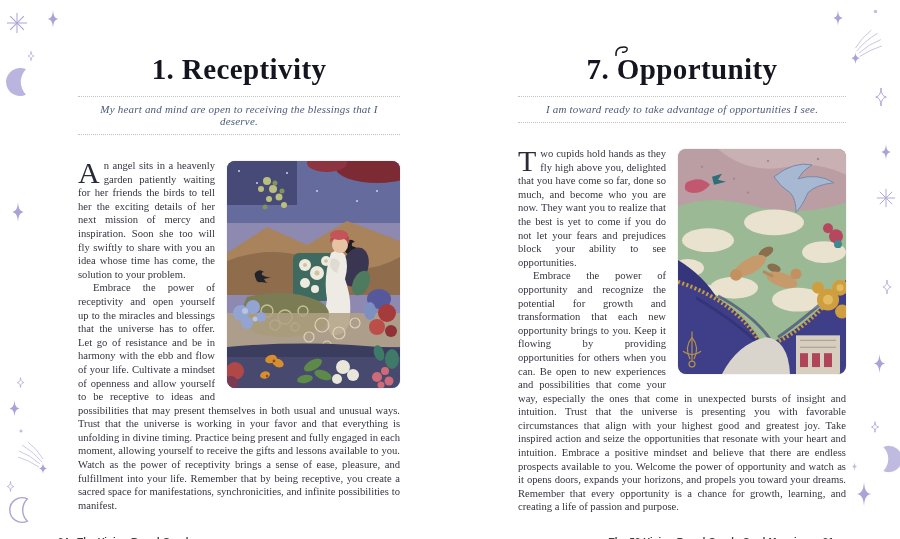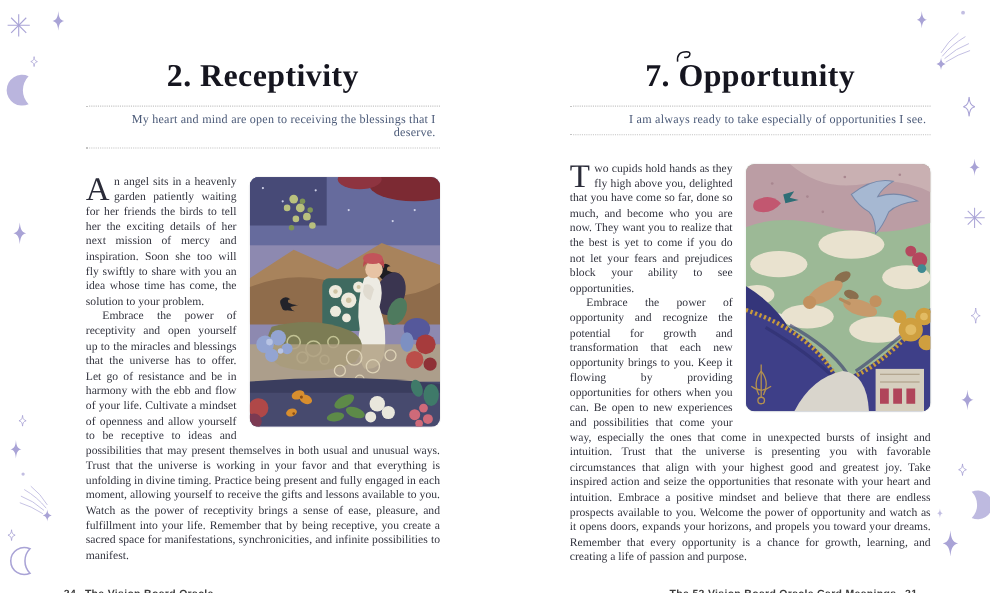--- a/index.html
+++ b/index.html
@@ -16,21 +16,21 @@
     position:relative; text-align:center; font-size:29px; font-weight:700;
     letter-spacing:.4px; color:#15151f; height:36px; line-height:34px;
     font-family:"Liberation Serif", serif;
   }
   .flourish { position:absolute; top:-7px; left:96px; color:#15151f; }
 
   .affirmation-box {
     margin-top:8px; border-top:1px dotted #c3c3c3; border-bottom:1px dotted #c3c3c3;
     padding:6px 4px 7px 4px; text-align:center;
   }
-  .affirmation { font-size:11px; color:#4b5a78; letter-spacing:.2px;text-align:right; }
+  .affirmation { font-style:italic; font-size:11px; color:#4b5a78; letter-spacing:.2px; }
 
   .body-block { margin-top:24px; font-size:10.6px; line-height:13.6px; text-align:justify; color:#33343f; }
   .body-block:after { content:""; display:block; clear:both; }
 
   figure.card-art {
     float:right; border-radius:8px; overflow:hidden; margin:2px 0 10px 12px;
     box-shadow:0 0 0 1px rgba(0,0,0,.04);
   }
   .art-left  { width:173px; height:227px; }
   .art-right { width:168px; height:225px; }
@@ -192,21 +192,21 @@
       <use href="#sym-sparkle"></use>
     </svg>
   </span>
 <span class="deco" style="left:852px;top:482px;width:24px;height:24px">
     <svg viewBox="0 0 24 24" fill="currentColor">
       <use href="#sym-sparkle"></use>
     </svg>
   </span>
 
 <section class="page page-left">
-  <h1 class="card-title">2. Receptivity</h1>
+  <h1 class="card-title">1. Receptivity</h1>
   <div class="affirmation-box">
     <p class="affirmation">My heart and mind are open to receiving the blessings that I deserve.</p>
   </div>
   <div class="body-block">
     <figure class="card-art art-left">
       <svg viewBox="0 0 173 227" preserveAspectRatio="none">
         <rect width="173" height="227" fill="#8d89b0"></rect>
         <rect width="173" height="62" fill="#666b9d"></rect>
         <rect width="70" height="44" fill="#474a77"></rect>
         <ellipse cx="150" cy="6" rx="42" ry="16" fill="#7c2a33"></ellipse>
@@ -328,21 +328,21 @@
 </section>
 
 <section class="page page-right">
   <h1 class="card-title">
     <span>7. Opportunity</span>
     <svg class="flourish" width="16" height="12" viewBox="0 0 16 12">
         <path d="M2 11 Q1 2 10 2 Q14 2 13 5 Q12 8 8 7" fill="none" stroke="currentColor" stroke-width="1.4"></path>
       </svg>
   </h1>
   <div class="affirmation-box">
-    <p class="affirmation">I am always ready to take especially of opportunities I see.</p>
+    <p class="affirmation">I am toward ready to take advantage of opportunities I see.</p>
   </div>
   <div class="body-block">
     <figure class="card-art art-right">
       <svg viewBox="0 0 168 227" preserveAspectRatio="none">
         <rect width="168" height="227" fill="#9cb996"></rect>
         <path d="M0 0 L168 0 L168 54 Q120 70 70 56 Q30 46 0 58 Z" fill="#bb9da4"></path>
         <path d="M40 0 Q70 26 110 18 Q140 12 168 26 L168 0 Z" fill="#c9b0b2"></path>
         <g fill="#a8868f">
             <circle cx="24" cy="18" r="1.2"></circle>
             <circle cx="56" cy="30" r="1.2"></circle>

